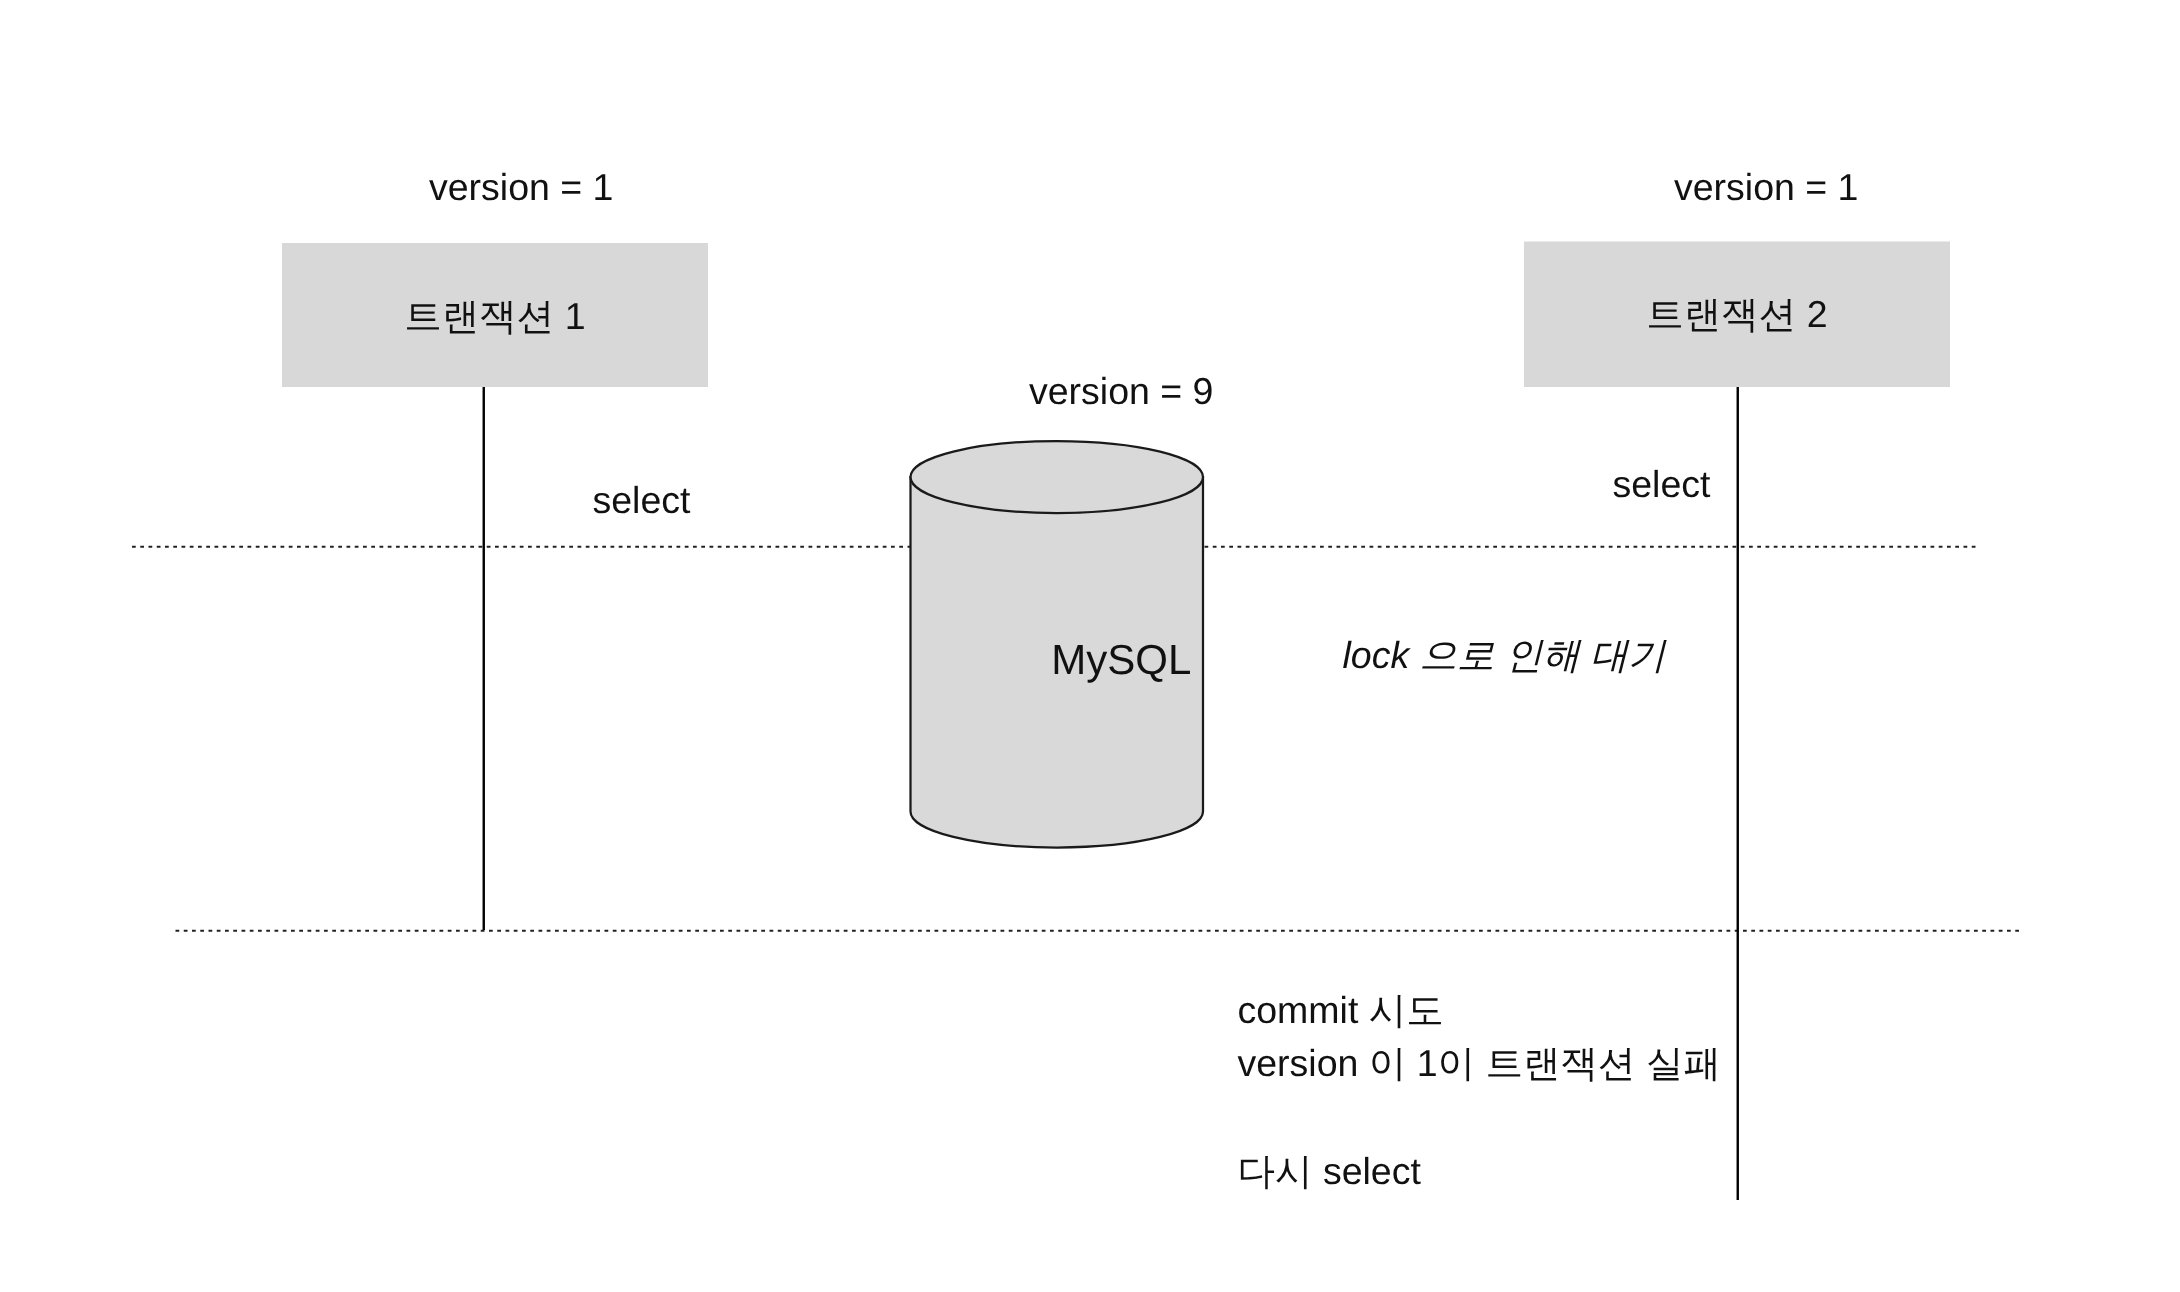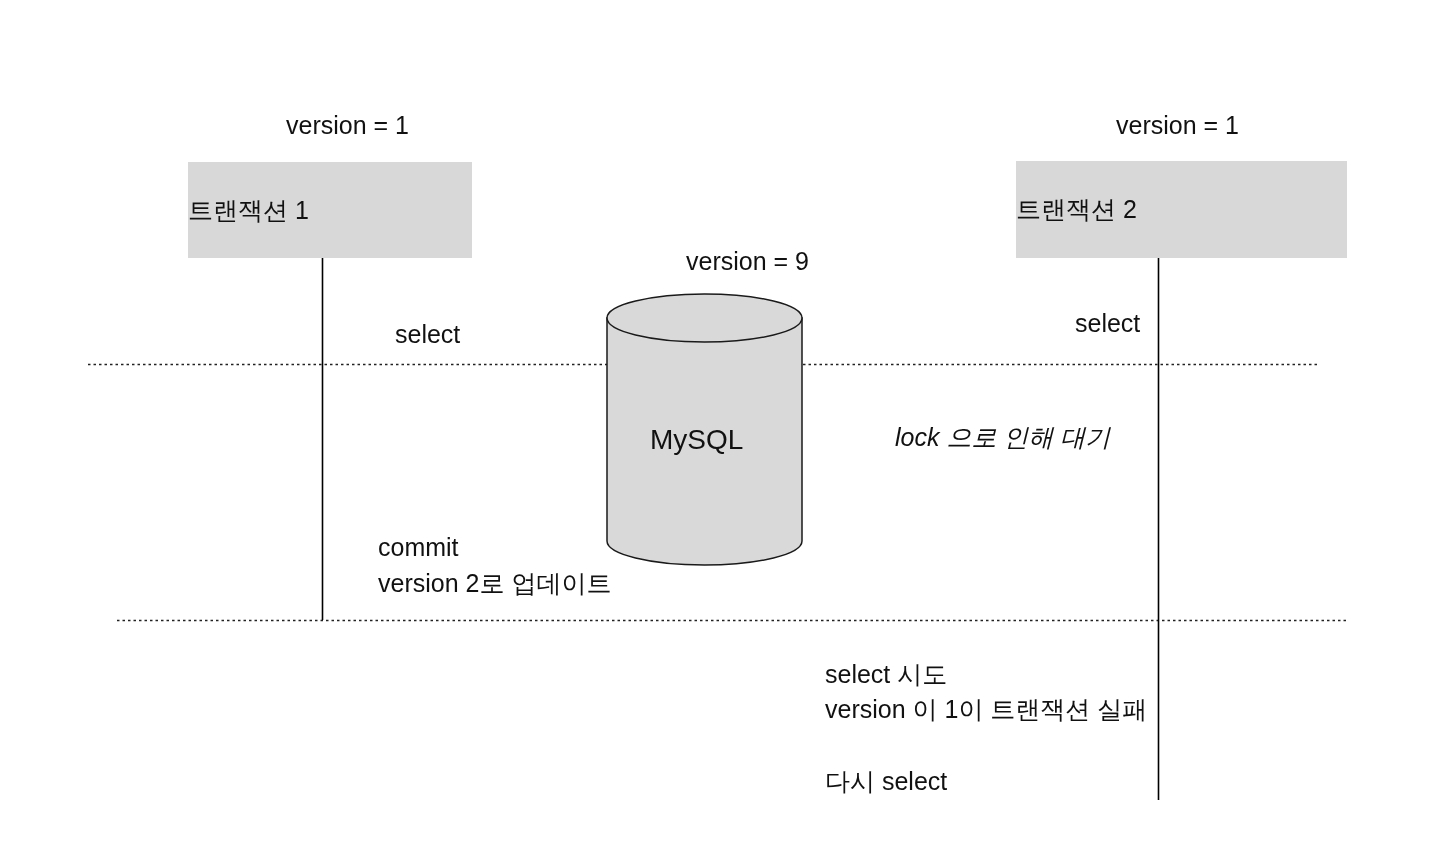--- a/index.html
+++ b/index.html
@@ -29,44 +29,45 @@
     line-height: 30px;
     white-space: nowrap;
     color: #111111;
     margin-left: 43px;
   }
   .tx-box {
     position: absolute;
     background: #d8d8d8;
     display: flex;
     align-items: center;
-    justify-content: flex-start;
+    justify-content: center;
     font-size: 25px;
     color: #111111;
   }
   .tx-box-1 { left: 188px; top: 162px; width: 284px; height: 96px; }
-  .tx-box-2 { left: 1016px; top: 161px; width: 331px; height: 97px; }
+  .tx-box-2 { left: 1016px; top: 161px; width: 284px; height: 97px; }
 
   .version-left   { left: 243px;  top: 110px; }
   .version-right  { left: 1073px; top: 110px; }
   .version-center { left: 607px;  top: 246px; width: 195px; text-align: center; }
 
   .select-left  { left: 352px;  top: 319px; }
   .select-right { left: 1032px; top: 308px; }
 
   .lock-wait { left: 852px; top: 422px; font-style: italic; }
 
   .commit-block { left: 335px; top: 529px; line-height: 36px; }
   .commit-try-block { left: 782px; top: 657px; line-height: 35px; }
   .reselect { left: 782px; top: 766px; text-align: center; }
 
   .mysql-label {
     left: 607px;
     top: 424px;
     width: 195px;
+    text-align: center;
     font-size: 28px;
     line-height: 32px;
   }
 </style>
 </head>
 <body>
 
 <div class="canvas">
 
   <svg class="svg-layer" viewBox="0 0 1453 861" xmlns="http://www.w3.org/2000/svg">
@@ -94,25 +95,21 @@
   </div>
 
   <div class="label version-center">version = 9</div>
   <div class="label mysql-label">MySQL</div>
 
   <div class="label select-left">select</div>
   <div class="label select-right">select</div>
 
   <div class="label lock-wait">lock 으로 인해 대기</div>
 
-  <div class="label commit-block">
-    <div>commit</div>
-    <div>version 2로 업데이트</div>
-  </div>
 
   <div class="label commit-try-block">
-    <div>select 시도</div>
+    <div>commit 시도</div>
     <div>version 이 1이 트랜잭션 실패</div>
   </div>
 
   <div class="label reselect">다시 select</div>
 
 </div>
 
 </body></html>

